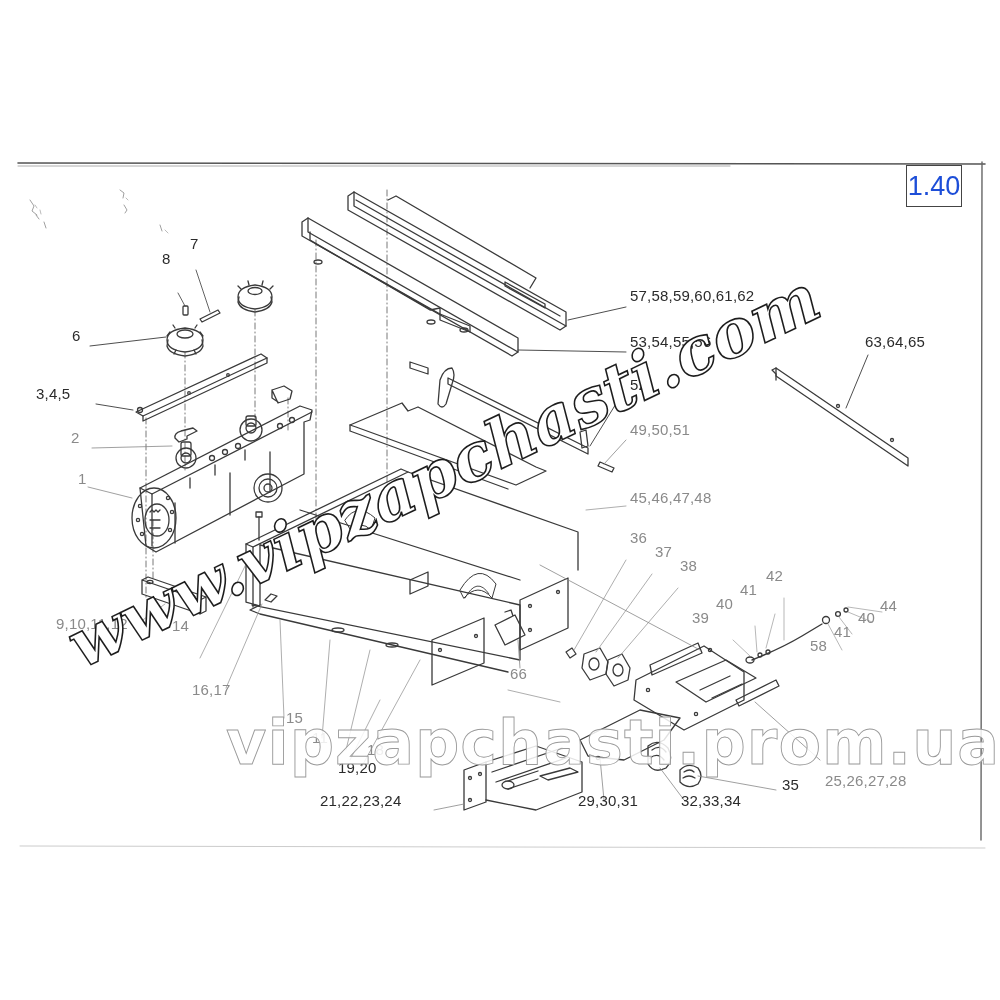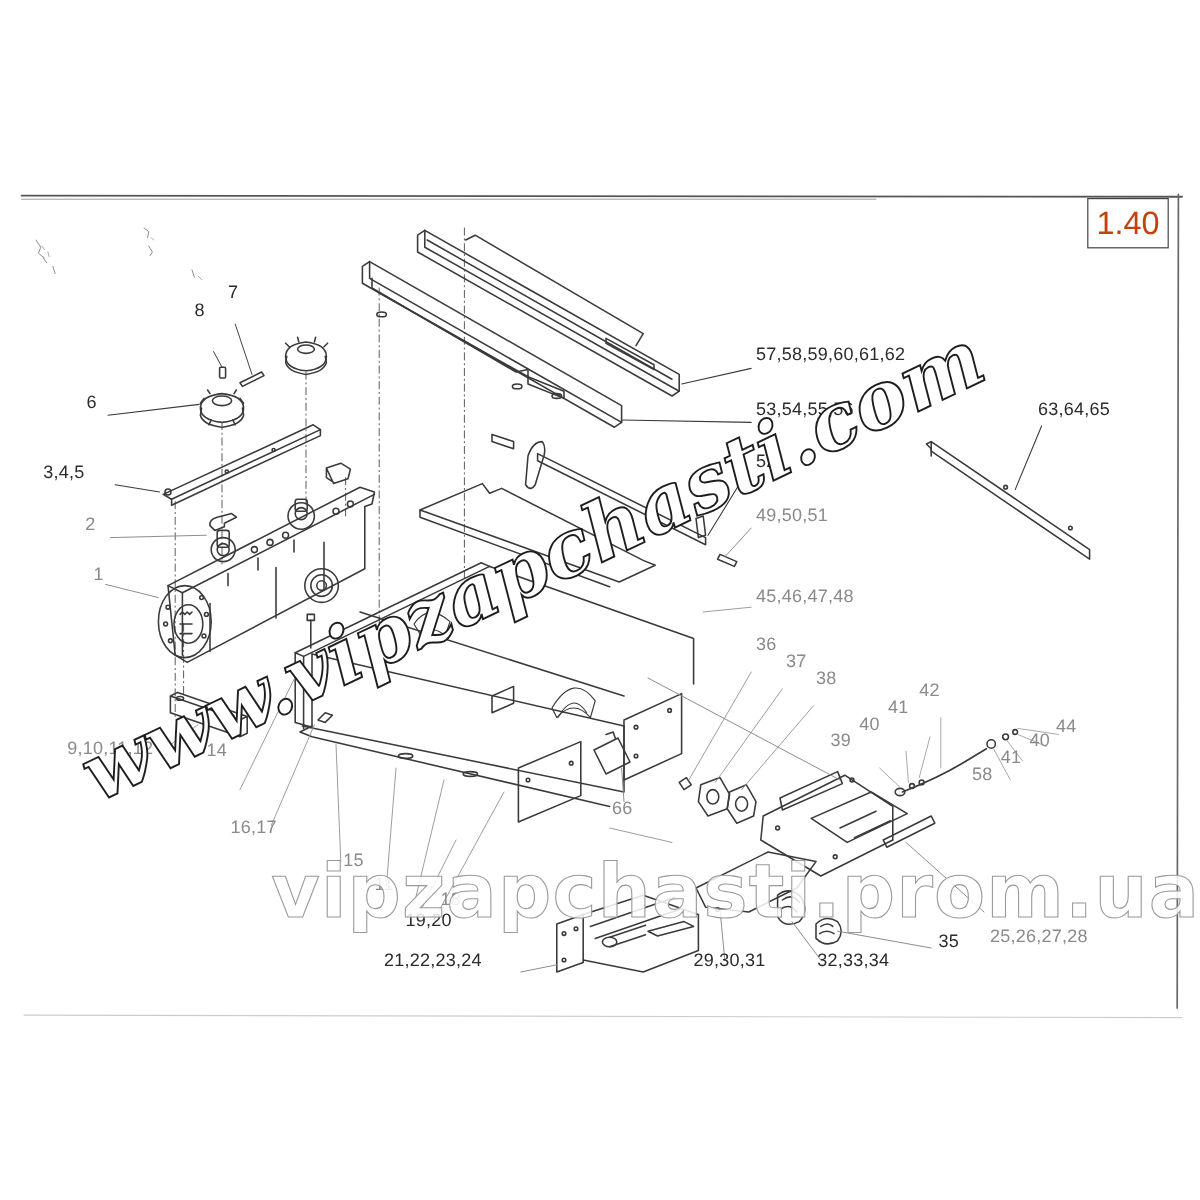--- a/index.html
+++ b/index.html
@@ -4,24 +4,24 @@
   <style>
     html, body { margin: 0; padding: 0; background: #ffffff; }
     body { width: 1000px; height: 1000px; position: relative; overflow: hidden;
            font-family: "Liberation Sans", sans-serif; color: #2a2a2a; }
     #sheet { position: absolute; left: 0; top: 0; width: 1000px; height: 1000px; }
     svg.art { position: absolute; left: 0; top: 0; }
     .label { position: absolute; font-family: "Liberation Sans", sans-serif;
              font-size: 15px; white-space: nowrap; line-height: 1; letter-spacing: 0.2px; }
     .label.dark { color: #2b2b2b; }
     .label.light { color: #8a8a8a; }
-    .page-number-box { position: absolute; left: 906px; top: 165px; width: 68px; height: 42px;
+    .page-number-box { position: absolute; left: 906px; top: 165px; width: 56px; height: 42px;
              border: 1.5px solid #444; box-sizing: border-box; background: #fff;
              display: flex; align-items: center; justify-content: center;
-             font-size: 27px; color: #c2410c; font-family: "Liberation Sans", sans-serif; }
+             font-size: 27px; color: #1d4ed8; font-family: "Liberation Sans", sans-serif; }
     .wm-script { position: absolute; font-family: "DejaVu Serif", serif; font-style: italic;
              font-weight: bold; color: #ffffff; -webkit-text-stroke: 1.6px #1d1d1d;
              white-space: nowrap; transform-origin: left bottom; line-height: 1; }
     .wm-thin { position: absolute; font-family: "DejaVu Sans", sans-serif; font-weight: bold;
              color: rgba(255,255,255,0.85); -webkit-text-stroke: 0.9px #9a9a9a;
              white-space: nowrap; line-height: 1; letter-spacing: 1px; margin-left: 48px; }
   </style>
 </head>
 <body>
 

